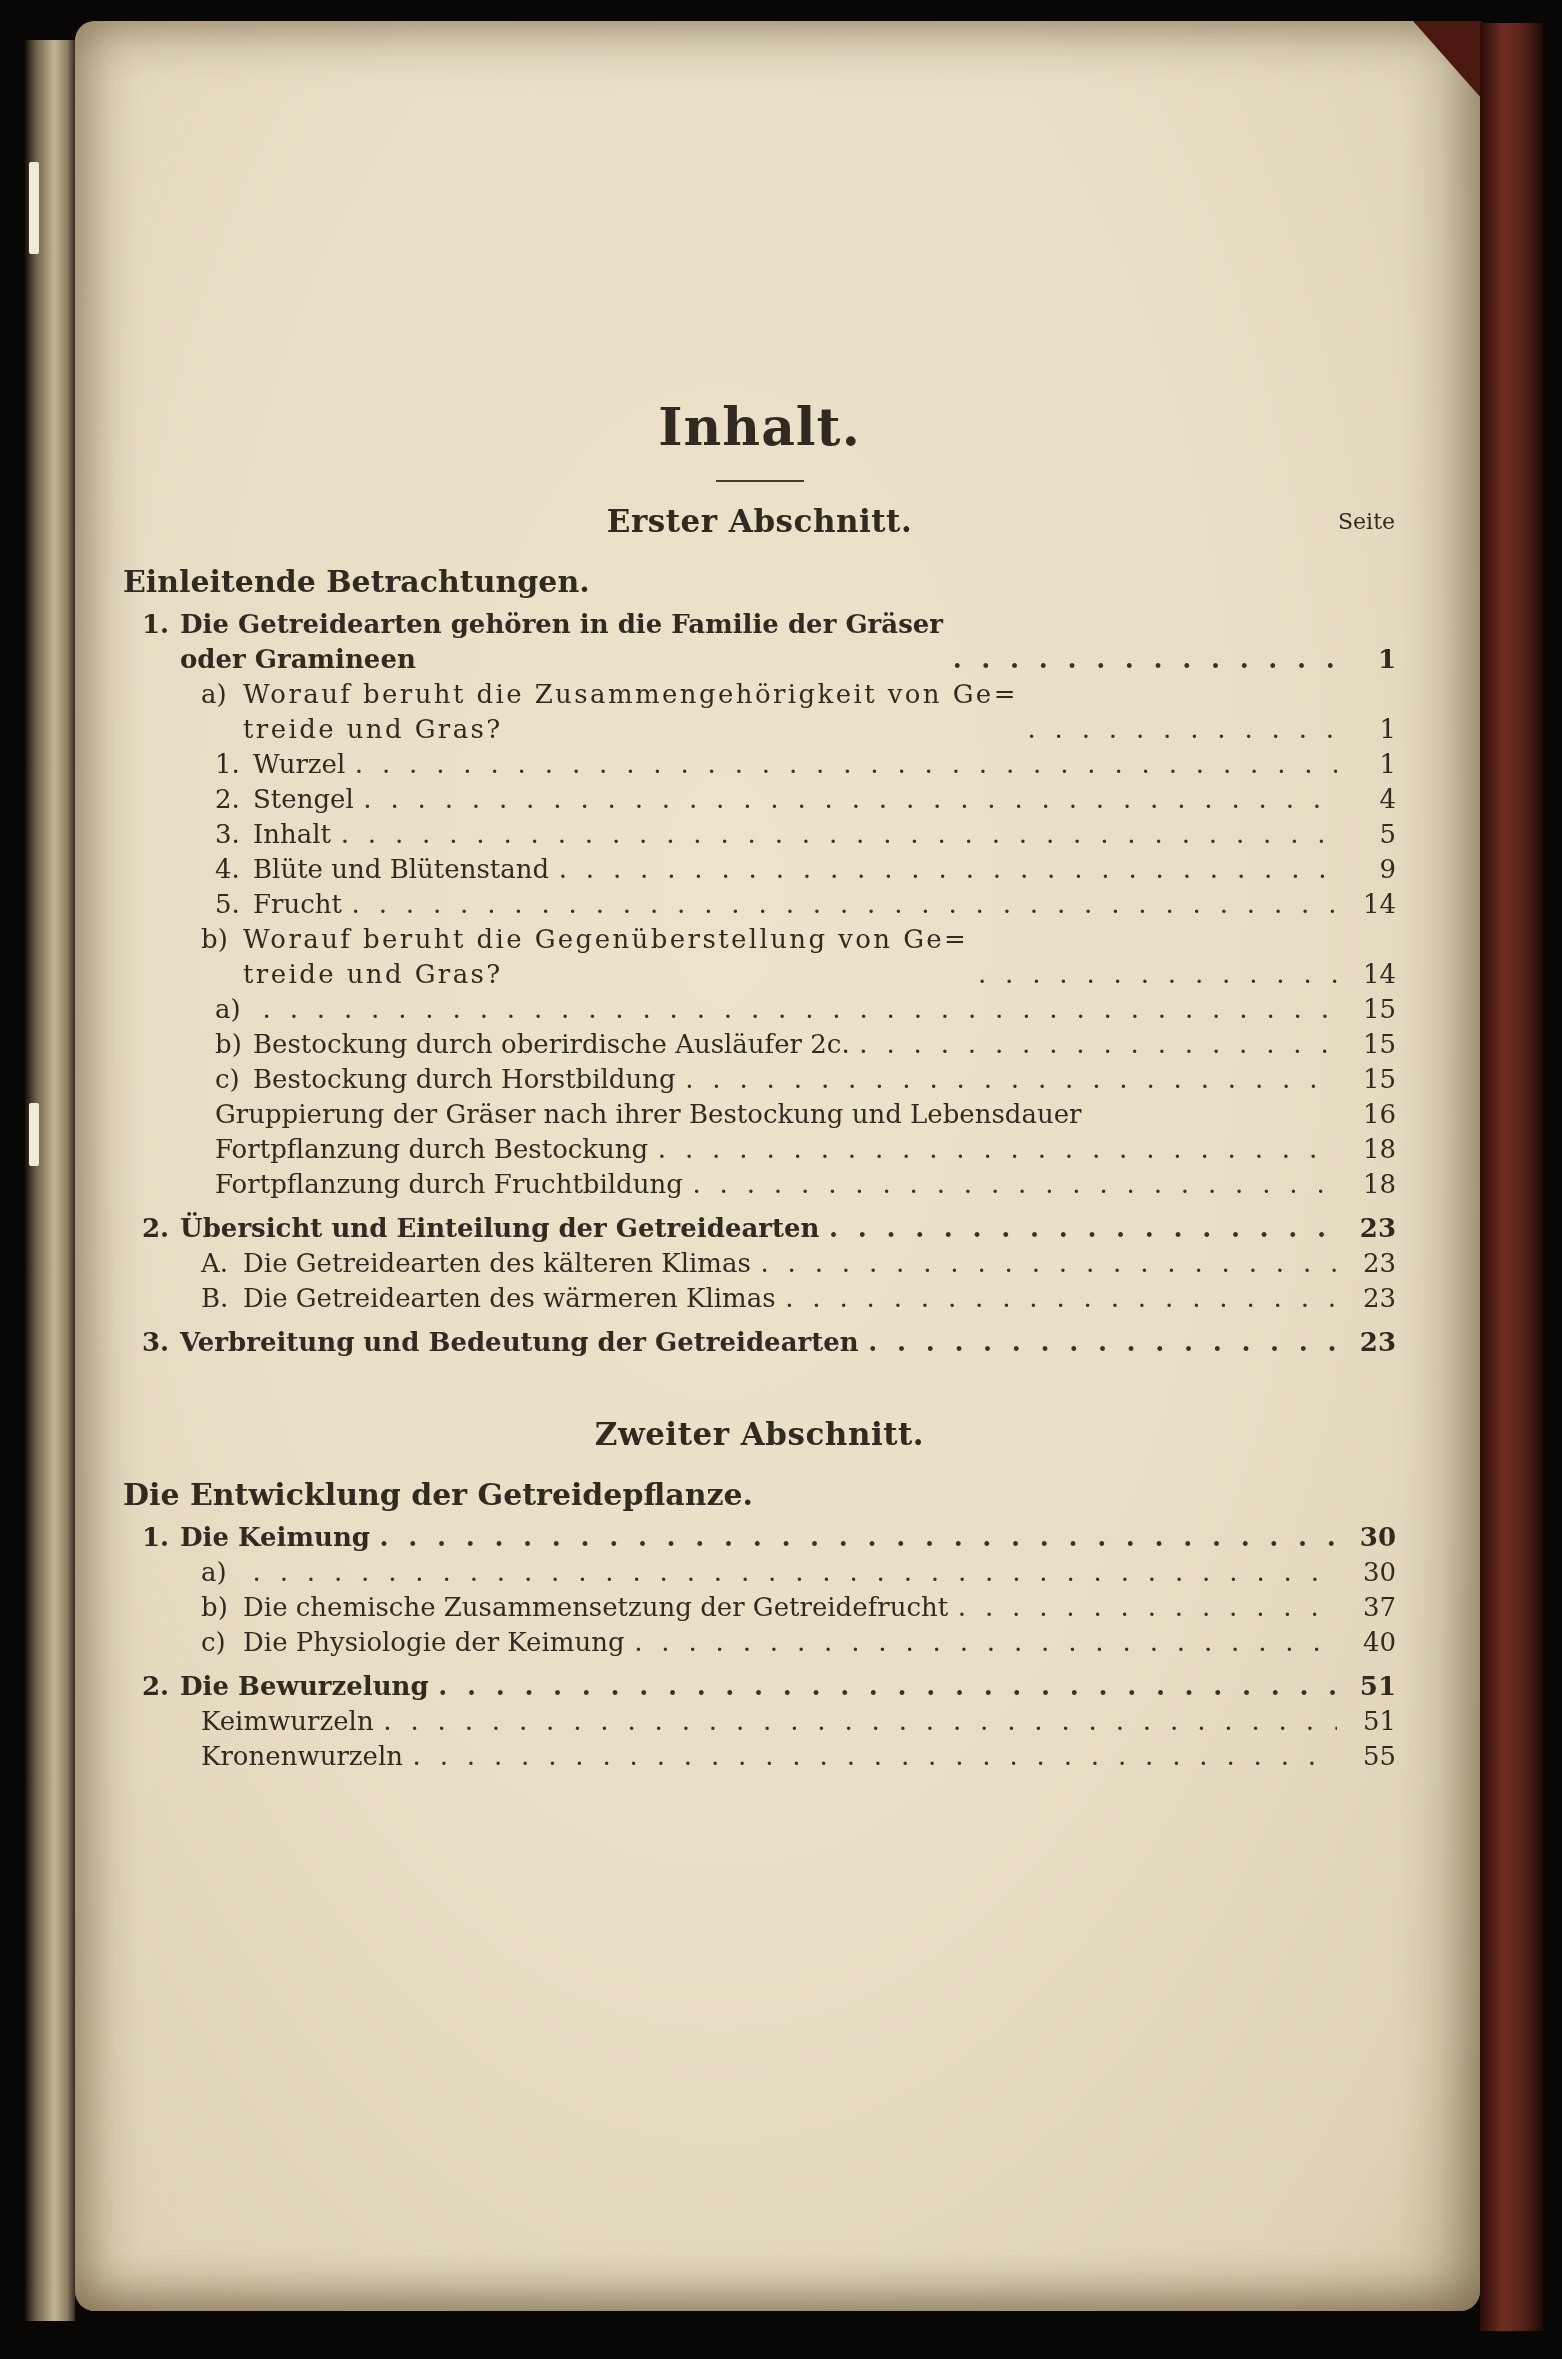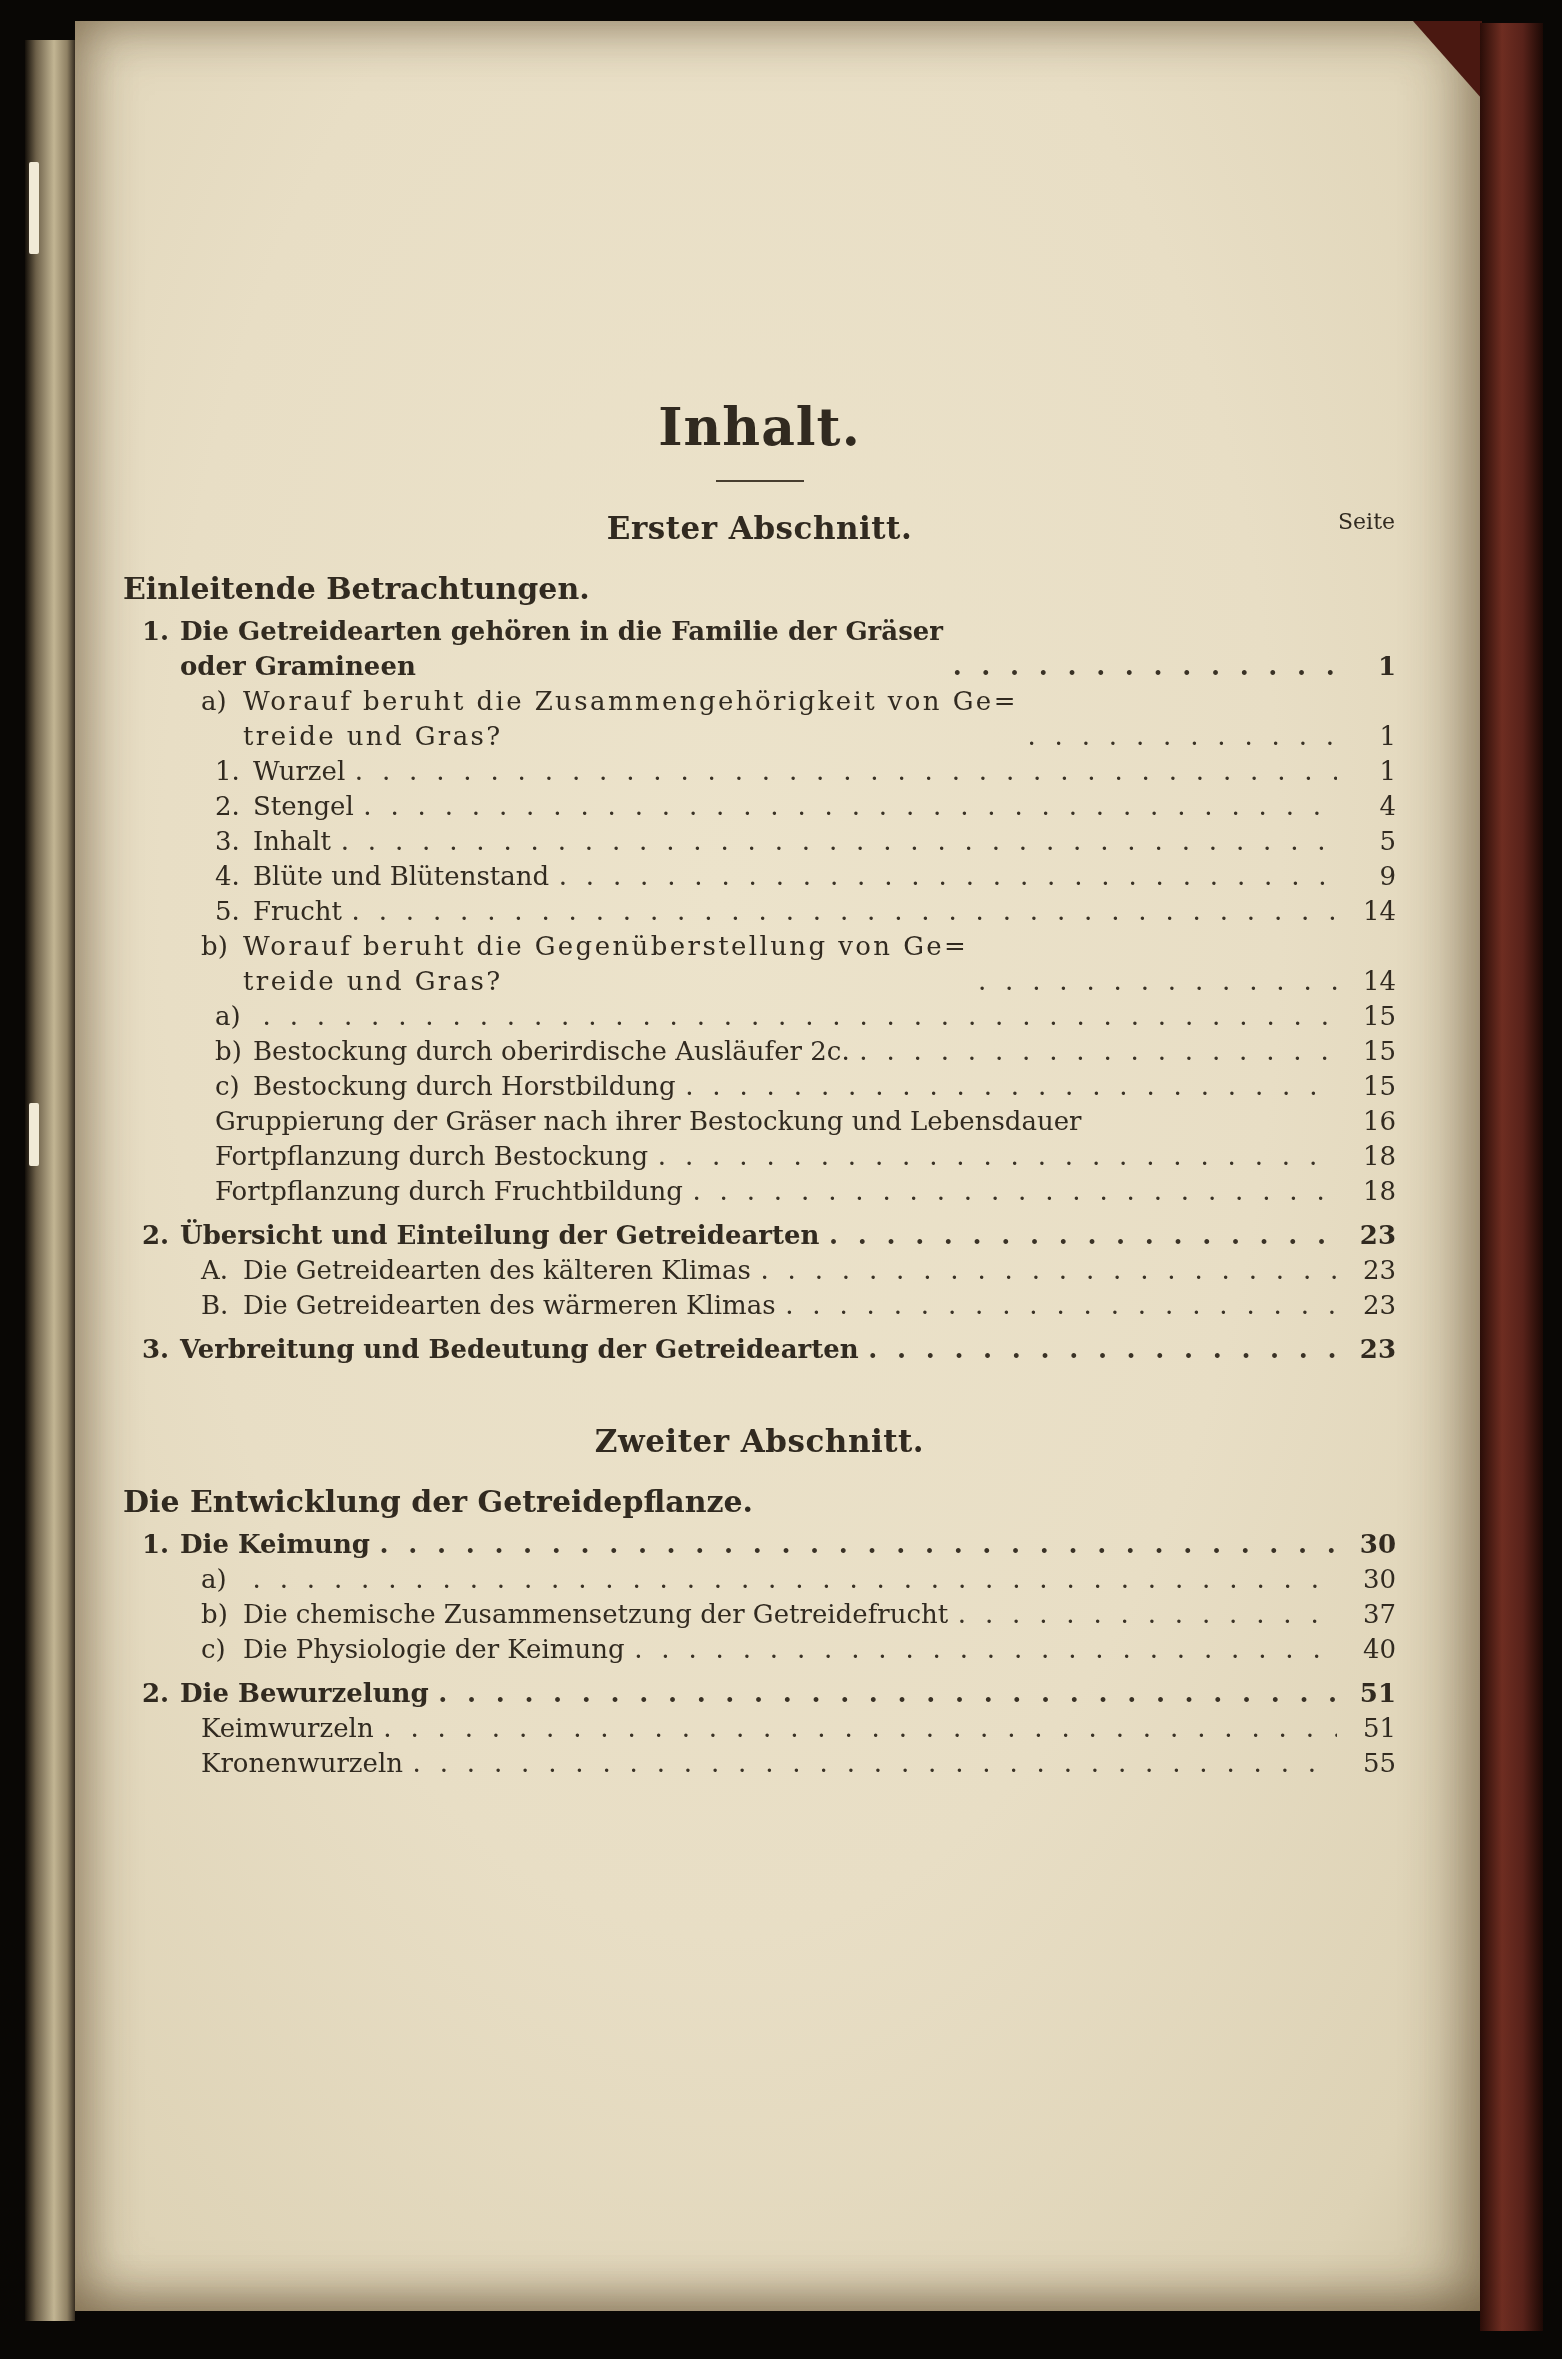--- a/index.html
+++ b/index.html
@@ -16,38 +16,39 @@
   .sliver.s2 { top:1063px; height:63px; }
 
   
   .book-page {
     position:absolute; left:75px; top:21px; width:1405px; height:2290px;
     background:radial-gradient(ellipse at 46% 38%, #ece3cb 0%, #e8dec5 52%, #ddd2b5 88%, #cfc3a4 100%);
     box-shadow: inset 0 0 67px rgba(92,72,40,.28),
                 inset -27px 0 53px rgba(80,60,34,.30),
                 inset 21px 0 43px rgba(80,60,34,.22),
                 inset 0 -17px 38px rgba(80,60,34,.22);
+    border-radius: 20px;
   }
 
   
   .book-cover-edge {
     position:absolute; left:1480px; top:23px; width:63px; height:2308px;
     background:linear-gradient(90deg,#2a0d08 0%,#6e2d21 35%,#58221a 68%,#1c0905 100%);
   }
   .cover-corner {
     position:absolute; left:1413px; top:21px; width:69px; height:78px;
     background:#4a1811; clip-path:polygon(0 0, 100% 0, 100% 100%);
   }
 
   .content { position:absolute; left:48px; right:84px; top:375px; color:#312a20; }
 
   .title { font-size:52px; font-weight:bold; text-align:center; letter-spacing:1px; }
   .title-rule { width:88px; height:1.9px; background:#473d2f; margin:23px auto 0; }
 
-  .section-heading { font-size:31px; font-weight:bold; text-align:center; margin-top:28px; letter-spacing:0.5px; }
+  .section-heading { font-size:31px; font-weight:bold; text-align:center; margin-top:21px; letter-spacing:0.5px; }
   .toc-section + .toc-section .section-heading { margin-top:56px; }
   .section-subheading { font-size:30px; font-weight:bold; margin-top:25px; }
   .seite-label { position:absolute; right:1px; top:113px; font-size:22px; }
 
   .entry-list { margin-top:5.7px; }
   .entry { display:flex; font-size:26px; line-height:35px; }
   .entry.lvl1 { padding-left:19px; margin-top:8.6px; }
   .entry.lvl2 { padding-left:78px; }
   .entry.lvl3 { padding-left:92px; }
   .entry.bold { font-weight:bold; }

